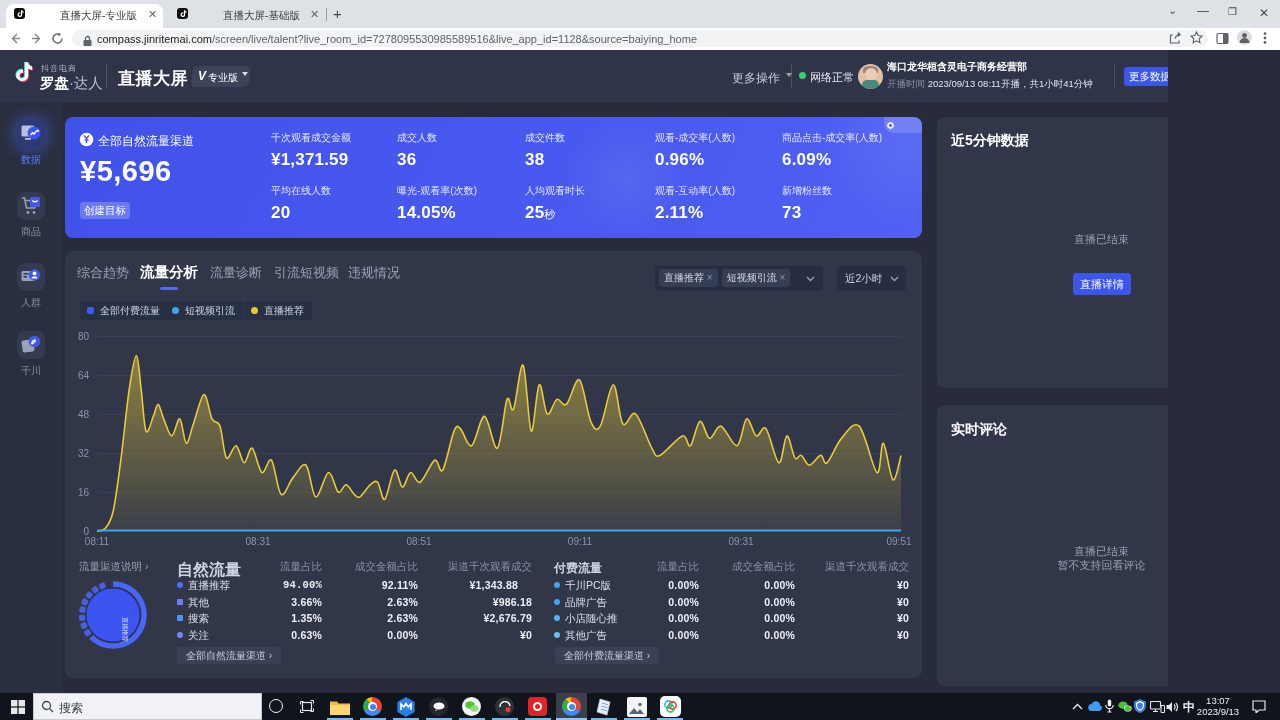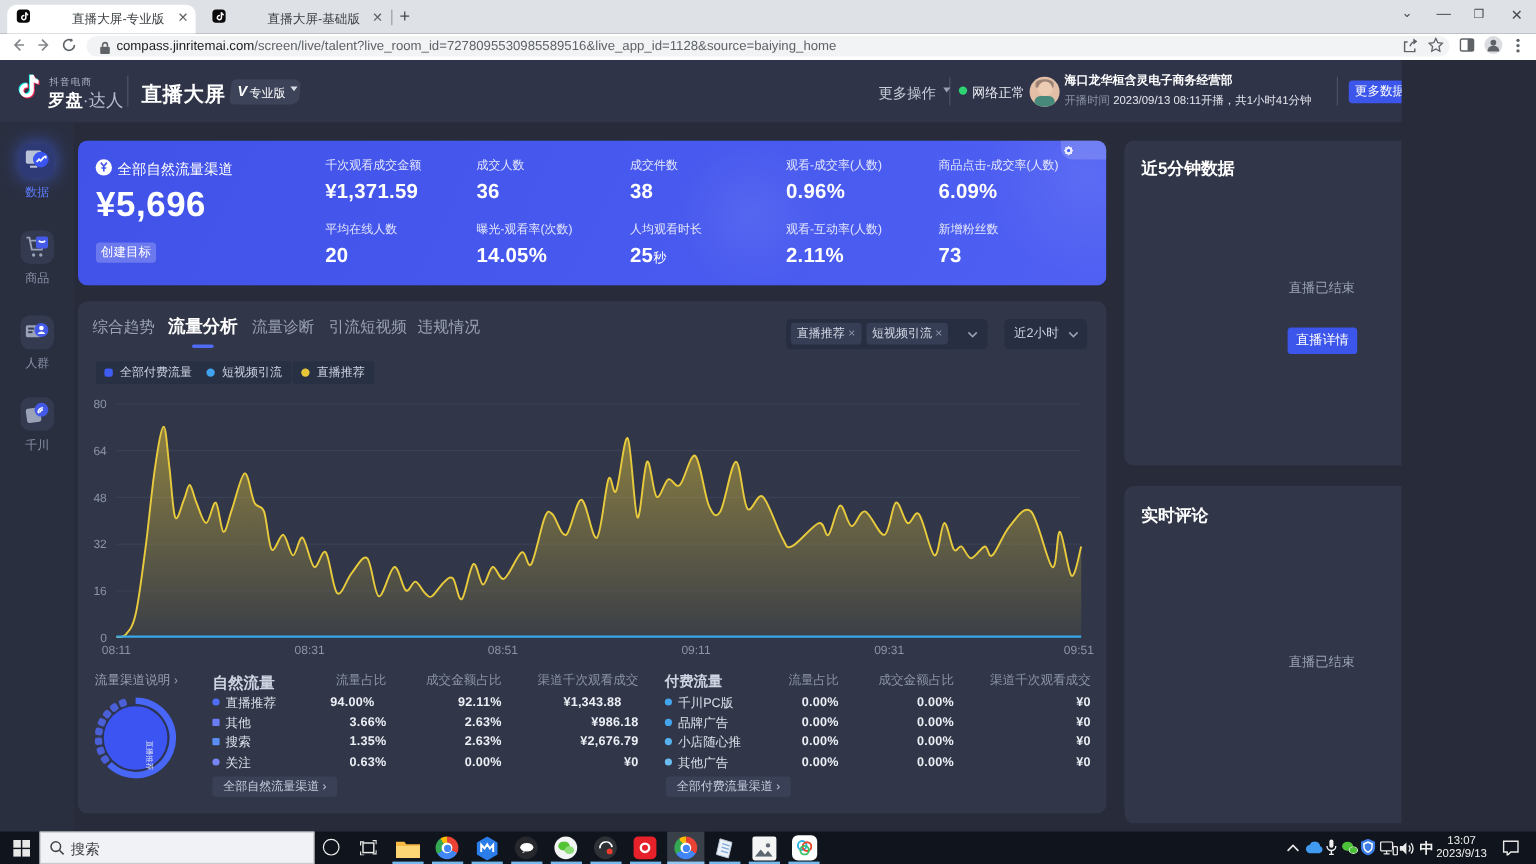--- a/index.html
+++ b/index.html
@@ -332,27 +332,27 @@
       <rect x="-3.1" y="-3.1" width="6.2" height="6.2" rx="1.8" transform="translate(4.9,44.6) rotate(-110)" fill="#4b5fd6"></rect>
       <rect x="-3.1" y="-3.1" width="6.2" height="6.2" rx="1.8" transform="translate(3.1,36.7) rotate(-95)" fill="#4b5fd6"></rect>
       <rect x="-3.1" y="-3.1" width="6.2" height="6.2" rx="1.8" transform="translate(3.5,28.6) rotate(-80)" fill="#4b5fd6"></rect>
       <rect x="-3.1" y="-3.1" width="6.2" height="6.2" rx="1.8" transform="translate(5.9,20.9) rotate(-65)" fill="#4b5fd6"></rect>
       <rect x="-3.1" y="-3.1" width="6.2" height="6.2" rx="1.8" transform="translate(10.3,14.1) rotate(-50)" fill="#4b5fd6"></rect>
       <rect x="-3.1" y="-3.1" width="6.2" height="6.2" rx="1.8" transform="translate(16.2,8.6) rotate(-35)" fill="#4b5fd6"></rect>
       <rect x="-3.1" y="-3.1" width="6.2" height="6.2" rx="1.8" transform="translate(23.4,4.9) rotate(-20)" fill="#4b5fd6"></rect>
       <text transform="translate(43.5,36) rotate(90)" font-size="6.2" fill="#dde2f5" font-family="Liberation Sans, sans-serif">直播推荐</text>
     </svg>
 
-    <div class="th" style="left:112px;top:309px;color:#cfd4e2;font-weight:bold;font-size:13px;">自然流量</div>
+    <div class="th" style="left:112px;top:309px;color:#cfd4e2;font-weight:bold;font-size:16px;">自然流量</div>
     <div class="th" style="left:257px;top:309px;transform:translateX(-100%);">流量占比</div>
     <div class="th" style="left:353px;top:309px;transform:translateX(-100%);">成交金额占比</div>
     <div class="th" style="left:467px;top:309px;transform:translateX(-100%);">渠道千次观看成交</div>
     <div class="bullet" style="left:112px;top:331px;background:#4e6ef8;"></div>
     <div class="rowlbl" style="left:123px;top:328px;">直播推荐</div>
-    <div class="td" style="left:247px;top:328px;transform:translateX(-100%);">94.00%</div>
+    <div class="td" style="left:257px;top:328px;transform:translateX(-100%);font-family:Liberation Mono, monospace;">94.00%</div>
     <div class="td" style="left:353px;top:328px;transform:translateX(-100%);">92.11%</div>
     <div class="td" style="left:453px;top:328px;transform:translateX(-100%);">¥1,343.88</div>
     <div class="bullet" style="left:112px;top:348px;background:#6a7ef2;border-radius:1px;"></div>
     <div class="rowlbl" style="left:123px;top:345px;">其他</div>
     <div class="td" style="left:257px;top:345px;transform:translateX(-100%);">3.66%</div>
     <div class="td" style="left:353px;top:345px;transform:translateX(-100%);">2.63%</div>
     <div class="td" style="left:467px;top:345px;transform:translateX(-100%);">¥986.18</div>
     <div class="bullet" style="left:112px;top:364px;background:#5a8df2;border-radius:1px;"></div>
     <div class="rowlbl" style="left:123px;top:361px;">搜索</div>
     <div class="td" style="left:257px;top:361px;transform:translateX(-100%);">1.35%</div>
@@ -392,20 +392,21 @@
     <div class="morebtn" style="left:490px;top:396px;">全部付费流量渠道 ›</div>
   </div>
   <div class="rcard" style="top:67px;height:271px;">
     <div class="rtitle">近5分钟数据</div>
     <div class="emptxt" style="top:115px;">直播已结束</div>
     <div class="abs" style="left:136px;top:156px;width:58px;height:22px;background:#3c55ea;border-radius:3px;text-align:center;line-height:22px;font-size:11px;color:#fff;">直播详情</div>
   </div>
   <div class="rcard" style="top:355px;height:281px;">
     <div class="rtitle" style="top:16px;">实时评论</div>
     <div class="emptxt" style="top:139px;">直播已结束</div>
+    <div class="emptxt" style="top:153px;">暂不支持回看评论</div>
   </div>
   <div id="scrolltrack" style="position:absolute;left:1274px;top:0;width:6px;height:643px;background:#1e222e;"></div>
   <div id="scrollthumb" style="position:absolute;left:1274px;top:2px;width:6px;height:68px;background:#3d4354;border-radius:3px;"></div>
   <div id="float">
     <svg class="abs" style="left:5.5px;top:7px;" width="13" height="14" viewBox="0 0 13 14">
         <rect x="1" y="0.5" width="11" height="13" rx="2" fill="none" stroke="#fff" stroke-width="1.4"></rect>
         <rect x="3" y="2.5" width="7" height="6.5" fill="#fff"></rect>
         <rect x="5" y="10.8" width="3" height="1.5" fill="#fff"></rect>
       </svg>
     <div class="abs" style="left:17px;top:3px;width:6px;height:6px;border-radius:50%;background:#f4473c;"></div>

